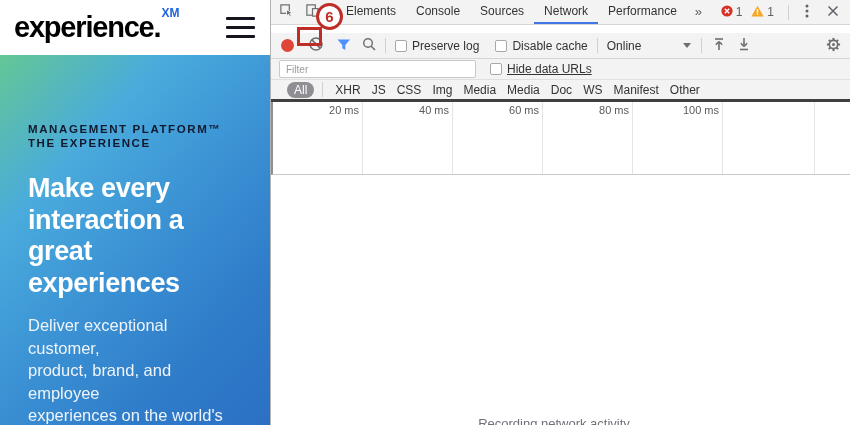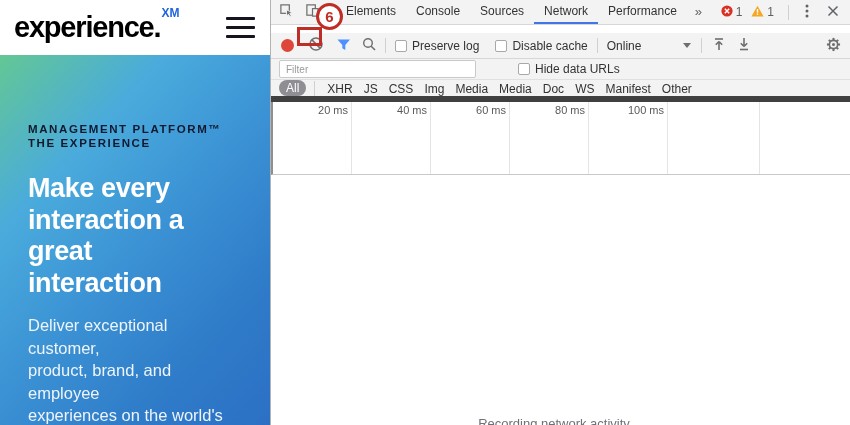--- a/index.html
+++ b/index.html
@@ -39,26 +39,26 @@
   .tool-icon { display:flex; align-items:center; justify-content:center; cursor:pointer; flex:none; }
   .chk { display:flex; align-items:center; gap:5px; cursor:pointer; }
   .chk .box { width:12px; height:12px; background:#fff; border:1px solid #a8a8a8; border-radius:2px; flex:none; }
   .select { display:flex; align-items:center; cursor:pointer; }
   .select .caret { width:0; height:0; border-left:4px solid transparent; border-right:4px solid transparent; border-top:5px solid #6e6e6e; margin-left:42px; }
 
   .filterrow { height:21px; border-bottom:1px solid #e0e0e0; background:#f3f3f3; padding-left:8px; }
   .filter-input { width:197px; height:17px; border:1px solid #c9c9c9; border-radius:2px; background:#fff; font-family:"Liberation Sans",sans-serif; font-size:10px; padding:8px 6px; color:#333; }
   .filter-input::placeholder { color:#9a9a9a; }
 
-  .typesrow { height:22px; border-bottom:6px solid #404040; padding-left:8px; gap:11px;align-items:flex-end; }
+  .typesrow { height:22px; border-bottom:3px solid #404040; padding-left:16px; gap:11px; }
   .type { color:#333; cursor:pointer; }
   .type.selected { background:#8e8e93; color:#fff; border-radius:8px; padding:1px 7px; margin-right:-4px; }
 
   .waterfall { height:73px; background:#fff; border-bottom:1px solid #c9c9c9; border-left:2px solid #8f8f8f; display:flex; position:relative; }
-  .tickcell { width:79px; height:100%; border-right:1px solid #e4e4e4; flex:none; text-align:right; padding:2px 3px 0 0; font-size:11px; color:#5a5a5a; }
+  .tickcell { width:90px; height:100%; border-right:1px solid #e4e4e4; flex:none; text-align:right; padding:2px 3px 0 0; font-size:11px; color:#5a5a5a; }
   .tickcell.blank { width:92px; }
 
   .status-msg { position:absolute; left:0; right:0; top:416px; text-align:center; color:#6f6f78; font-size:13px; }
 
   
   .ann-box { position:absolute; left:26px; top:27px; width:25px; height:19px; border:3px solid #bf2e26; z-index:5; pointer-events:none; }
   .ann-circle { position:absolute; left:45px; top:3px; width:27px; height:27px; background:#fff; border:3px solid #bf2e26; border-radius:50%; color:#bf2e26; font-size:15px; font-weight:700; display:flex; align-items:center; justify-content:center; z-index:6; pointer-events:none; }
 </style>
 </head>
 <body>
@@ -75,21 +75,21 @@
         </div>
     </div>
     <div class="hero">
       <div class="eyebrow">
         <span>MANAGEMENT PLATFORM™</span>
         <span>THE EXPERIENCE</span>
       </div>
       <h1>
         <span>Make every</span>
         <span>interaction a great</span>
-        <span>interaction</span>
+        <span>experiences</span>
       </h1>
       <p>
         <span>Deliver exceptional customer,</span>
         <span>product, brand, and employee</span>
         <span>experiences on the world's #1 XM</span>
 
       </p>
 
     </div>
   </div>
@@ -213,21 +213,21 @@
             </g>
             <circle cx="8" cy="8" r="4.4" fill="#f3f3f3" stroke="#6e6e6e" stroke-width="1.7"></circle>
             <circle cx="8" cy="8" r="1.6" fill="#6e6e6e"></circle>
           </svg>
         </span>
       </div>
     </div>
 
     <div class="row filterrow">
       <input class="filter-input" placeholder="Filter" style="">
-      <label class="chk" style="margin-left:42px;">
+      <label class="chk" style="margin-left:14px;text-decoration:underline;">
         <span class="box"></span>
         <span>Hide data URLs</span>
       </label>
     </div>
 
     <div class="row typesrow">
       <span class="type selected">All</span>
       <span class="vdiv" style="margin:0 1px;"></span>
       <span class="type">XHR</span>
       <span class="type">JS</span>

